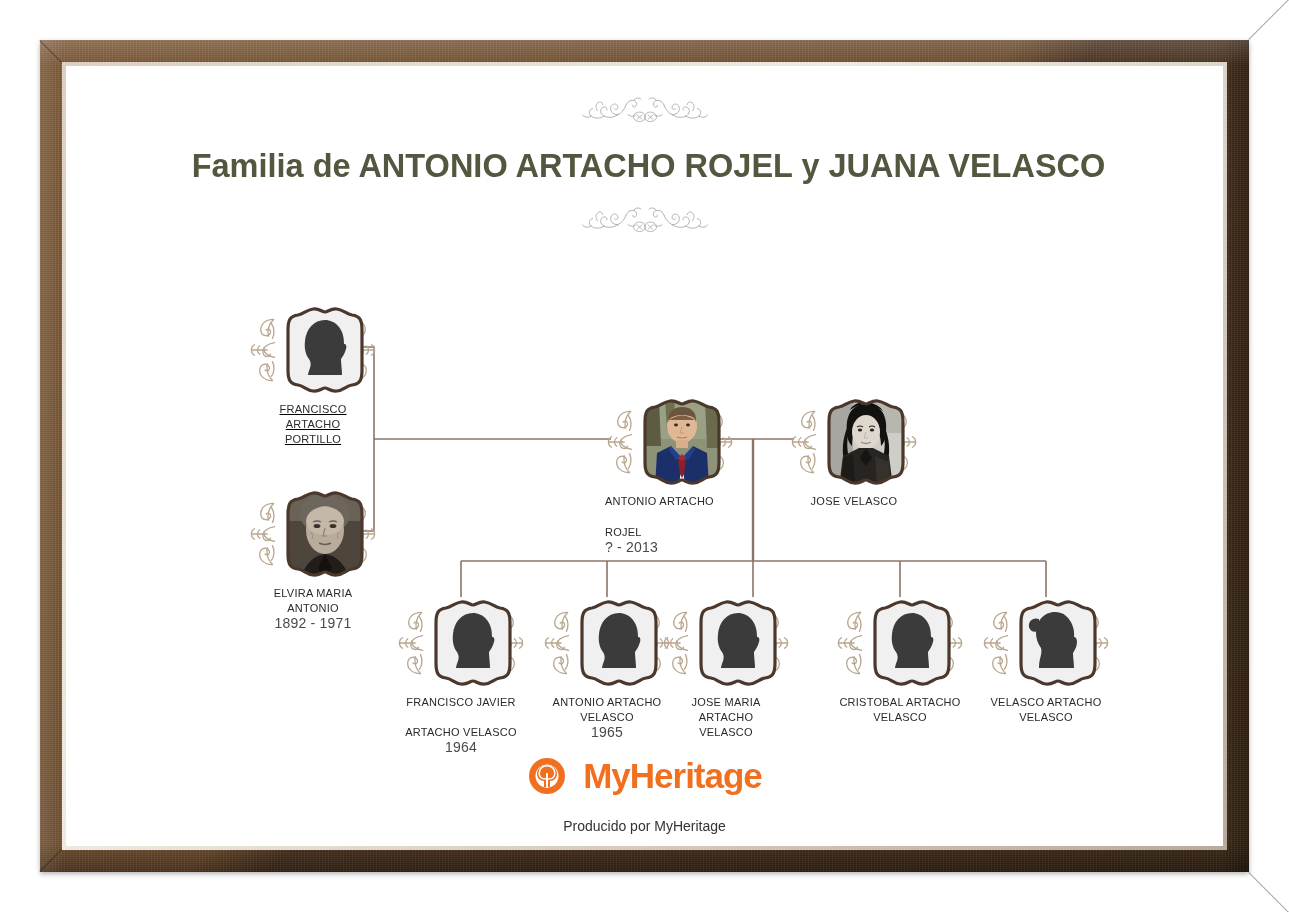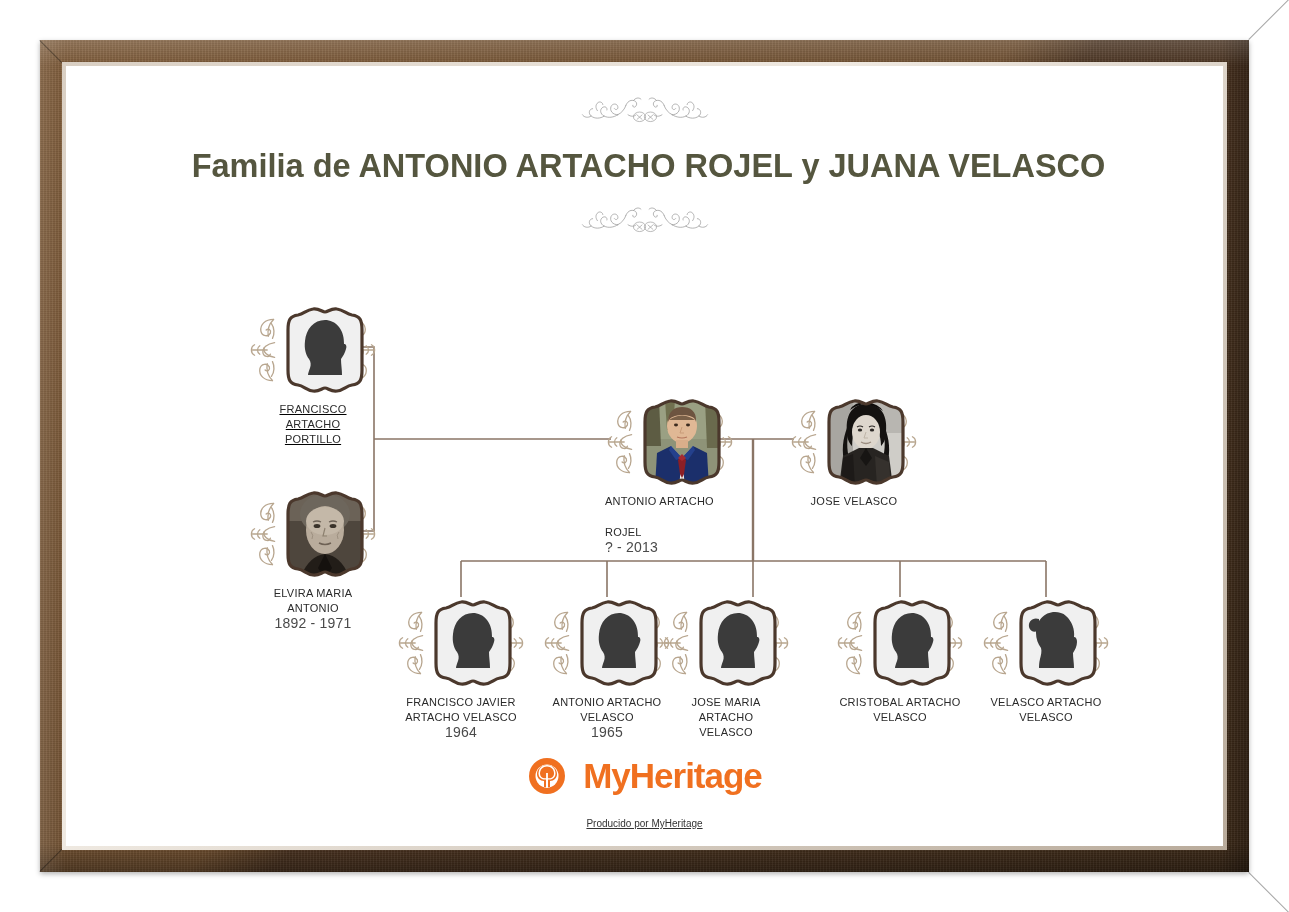--- a/index.html
+++ b/index.html
@@ -170,23 +170,22 @@
     color: #f07020;
     letter-spacing: -1px;
     font-family: "Liberation Sans", sans-serif;
   }
   #produced-by {
     position: absolute;
     left: 0;
     top: 752px;
     width: 100%;
     text-align: center;
-    font-size: 10px;
+    font-size: 14px;
     color: #333333;
-    text-decoration: underline;
   }
 </style>
 </head>
 <body>
 
 <svg width="0" height="0" style="position:absolute" aria-hidden="true">
   <defs>
 
     <g id="def-cartouche">
       <path d="M10,26
@@ -509,21 +508,21 @@
           </svg>
         <svg class="flourish-r" width="30" height="78" viewBox="0 0 28 74" style="transform:translateY(-50%) scaleX(-1)">
             <use href="#def-flourish"></use>
           </svg>
         <svg class="cartouche" width="94" height="92" viewBox="0 0 94 92">
           <use href="#def-cartouche"></use>
             <use href="#def-male-sil"></use>
         </svg>
       </div>
       <div class="p-name">FRANCISCO JAVIER</div>
-      <div class="p-name" style="margin-top:0">ARTACHO VELASCO</div>
+      <div class="p-name" style="margin-top:15px">ARTACHO VELASCO</div>
       <div class="p-dates">1964</div>
     </div>
 
     <div class="person" style="left:480px; top:531px; width:122px;">
       <div class="portrait">
         <svg class="flourish-l" width="30" height="78" viewBox="0 0 28 74">
             <use href="#def-flourish"></use>
           </svg>
         <svg class="flourish-r" width="30" height="78" viewBox="0 0 28 74" style="transform:translateY(-50%) scaleX(-1)">
             <use href="#def-flourish"></use>

